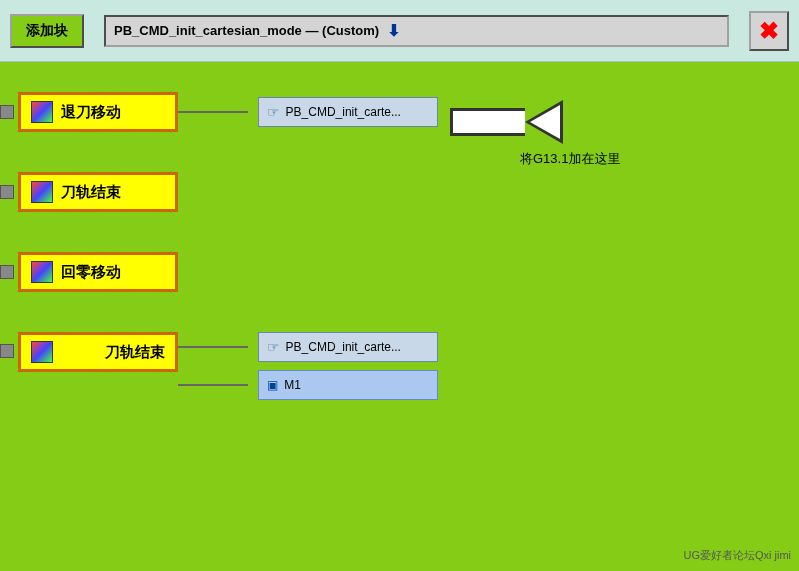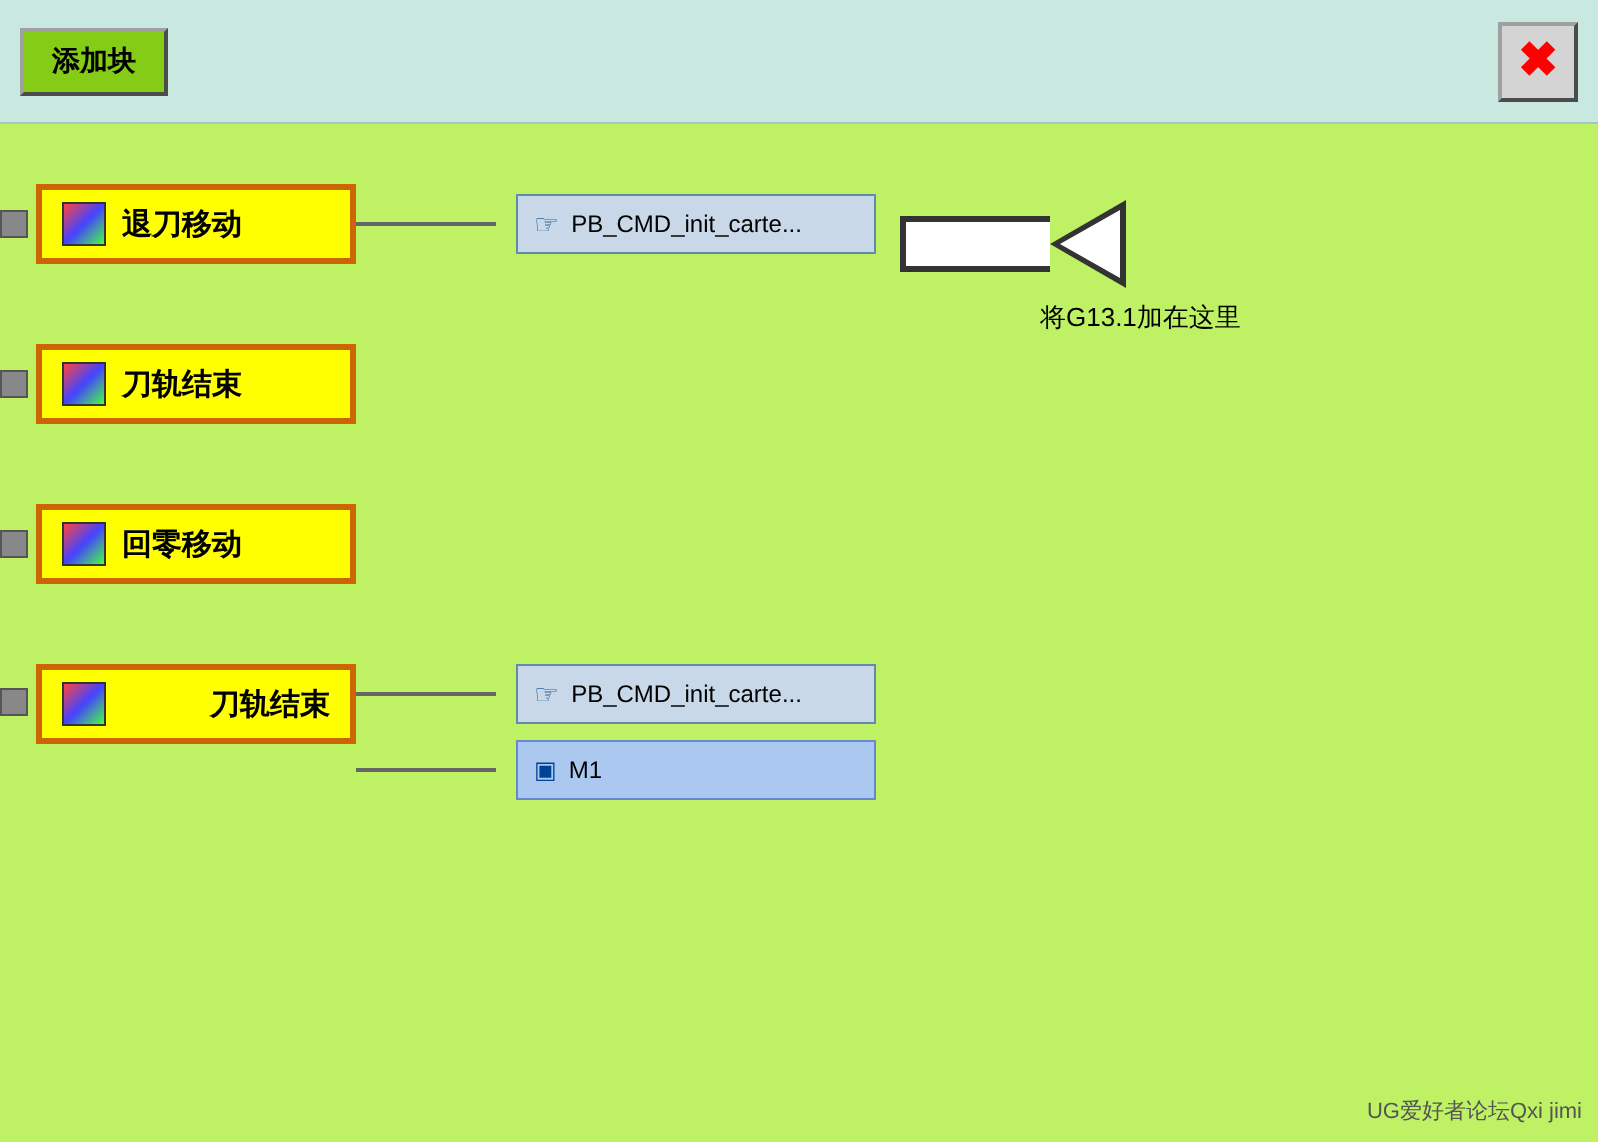--- a/index.html
+++ b/index.html
@@ -66,21 +66,21 @@
     }
 
     .close-x {
       color: red;
       font-size: 24px;
       font-weight: bold;
     }
 
     
     .main-canvas {
-      background: #bef264;
+      background: #84cc16;
       position: relative;
       width: 100%;
       height: calc(571px - 62px);
     }
 
     
     .block-row {
       display: flex;
       align-items: center;
       position: absolute;
@@ -207,20 +207,24 @@
       color: #555;
       font-family: Arial, sans-serif;
     }
   </style>
 </head>
 <body>
 
 <div class="top-bar">
   <button class="add-block-btn">添加块</button>
 
+  <div class="title-bar">
+    <span>PB_CMD_init_cartesian_mode — (Custom)</span>
+    <span class="download-icon">⬇</span>
+  </div>
 
   <div class="close-btn">
     <span class="close-x">✖</span>
   </div>
 </div>
 
 <div class="main-canvas">
 
   <div class="block-row" style="top: 30px; left: 0;">
     <div class="row-marker"></div>

